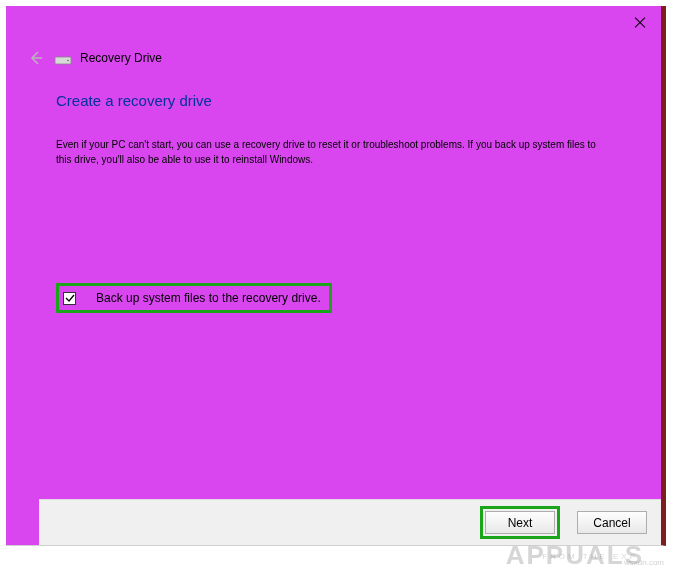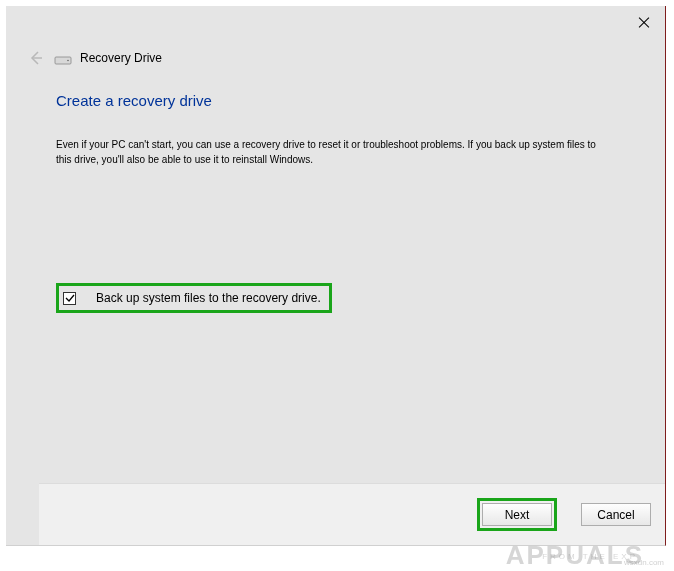--- a/index.html
+++ b/index.html
@@ -11,23 +11,23 @@
       font-family: "Segoe UI", Tahoma, sans-serif;
       background: #fff;
       width: 674px;
       height: 571px;
       position: relative;
       overflow: hidden;
     }
     .window {
       width: 660px;
       height: 540px;
-      background: #e5e5e5;
-      position: relative;
-      border-right: 1px solid #7f1d1d;
+      background: #d946ef;
+      position: relative;
+      border-right: 5px solid #7f1d1d;
       border-bottom: 1px solid #d0d0d0;
       margin-left: 6px;
       margin-top: 6px;
     }
     .titlebar {
       height: 32px;
       display: flex;
       align-items: center;
       justify-content: flex-end;
       padding-right: 14px;
@@ -114,27 +114,27 @@
     .checkbox svg { width: 10px; height: 10px; }
     .checkbox-label {
       font-size: 12px;
       color: #000;
     }
     .footer {
       position: absolute;
       bottom: 0;
       left: 0;
       right: 0;
-      height: 62px;
+      height: 46px;
       background: #f0f0f0;
       border-top: 1px solid #dcdcdc;
       display: flex;
       align-items: center;
       justify-content: flex-end;
-      gap: 24px;
+      gap: 17px;
       padding-right: 14px;
       margin-left: 33px;
     }
     .btn {
       width: 70px;
       height: 23px;
       font-size: 12px;
       border: 1px solid #adadad;
       background: linear-gradient(#fefefe, #e8e8e8);
       cursor: pointer;

